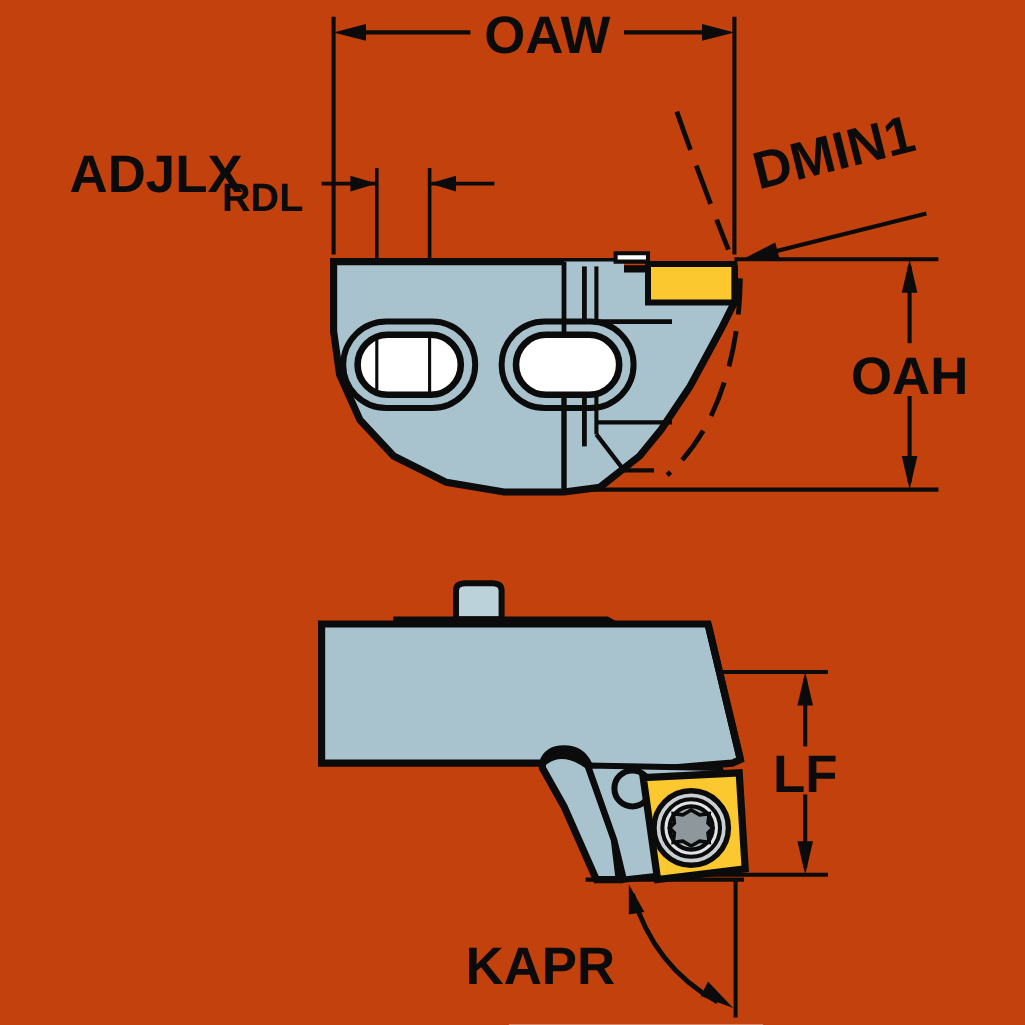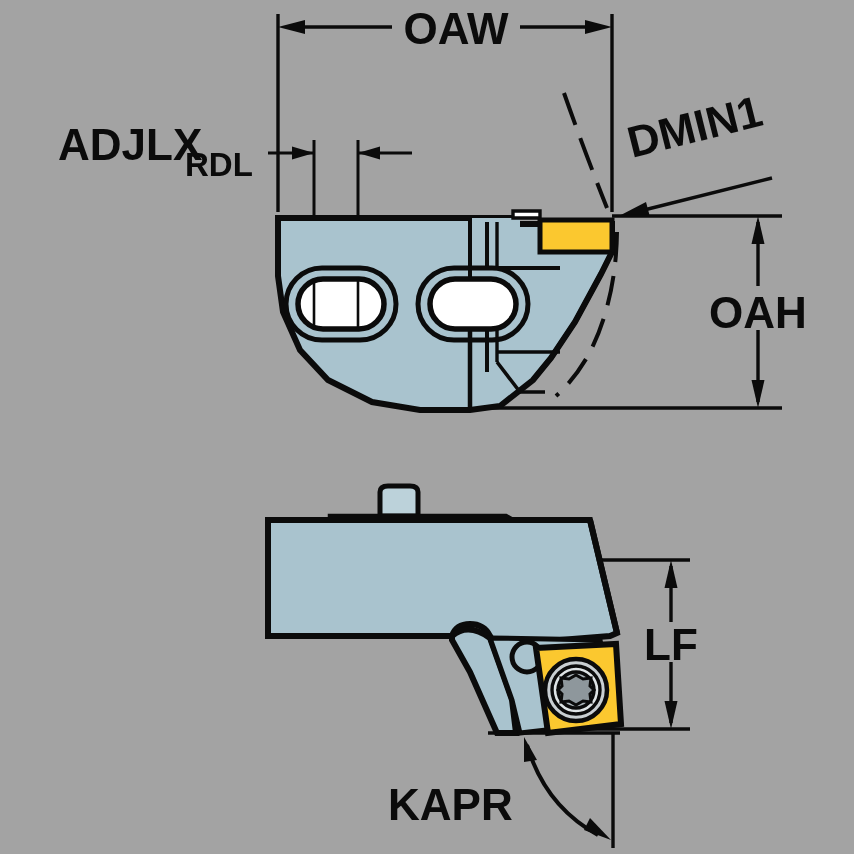--- a/index.html
+++ b/index.html
@@ -10,21 +10,21 @@
   body {
     width: 854px;
     height: 854px;
     font-family: "Liberation Sans", sans-serif;
     overflow: hidden;
   }
   #drawing-root {
     position: relative;
     width: 854px;
     height: 854px;
-    background: #a3a3a3;
+    background: #c2410c;
   }
   svg.tech-drawing {
     display: block;
     width: 854px;
     height: 854px;
   }
   text.dim-label {
     font-family: "Liberation Sans", sans-serif;
     font-weight: bold;
     fill: #0b0b0b;

